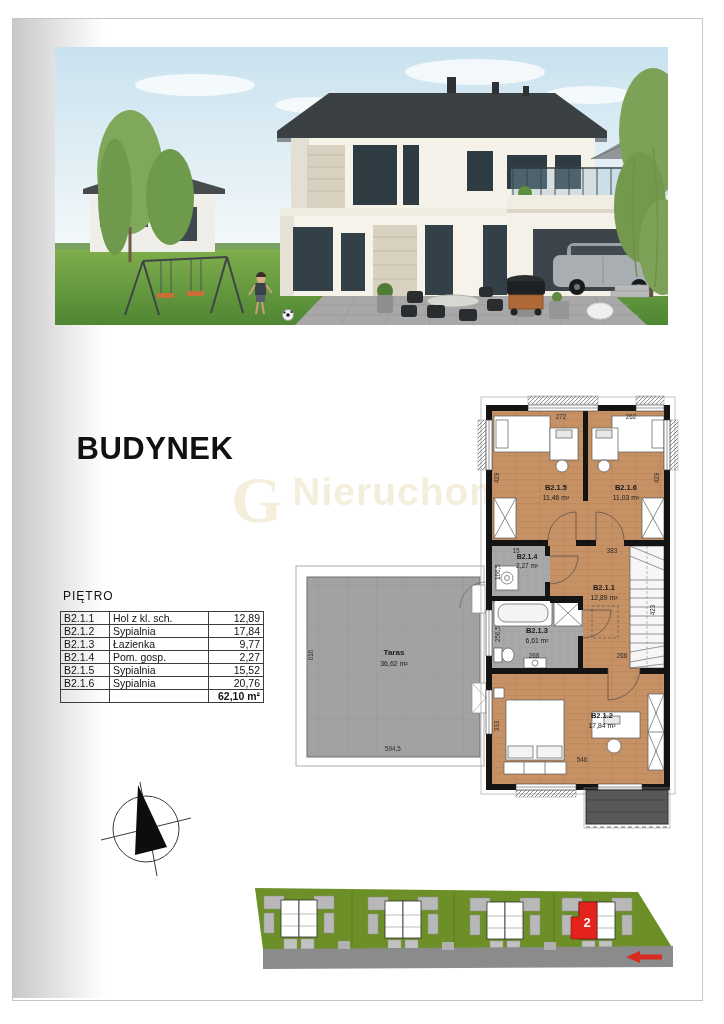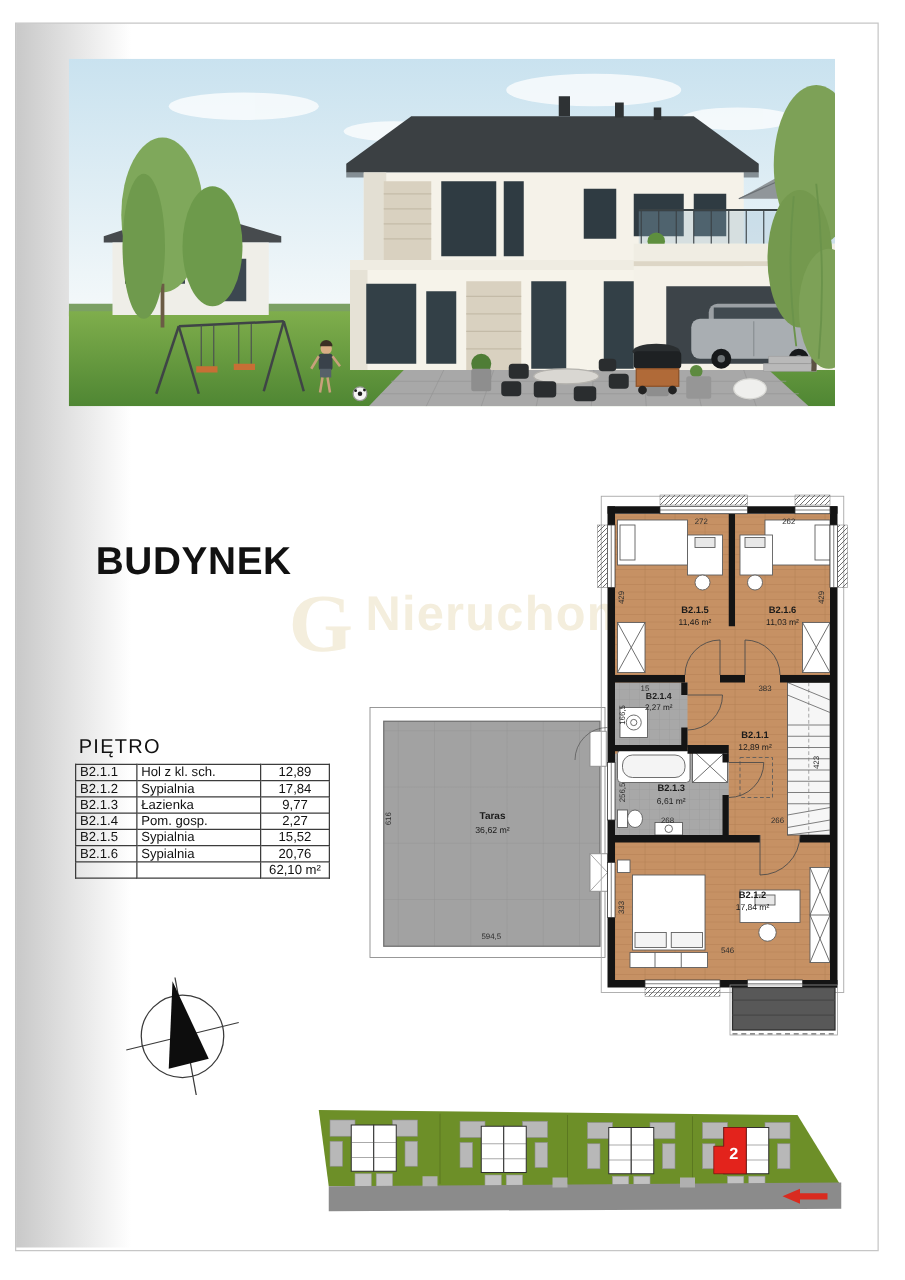--- a/index.html
+++ b/index.html
@@ -12,27 +12,27 @@
     background:linear-gradient(to right, rgba(125,125,125,.42), rgba(255,255,255,0));}
   .photo{position:absolute;left:55px;top:47px;width:613px;height:278px;}
   .title{position:absolute;left:56px;top:432px;width:198px;text-align:center;}
   .title .l1,.title .l2{font-size:31px;font-weight:bold;line-height:1.12;letter-spacing:.5px;}
   .title .l3{font-size:27px;font-weight:400;margin-top:5px;}
   .title .l3 sup{font-size:16px;}
   .watermark{position:absolute;left:231px;top:472px;display:flex;gap:10px;align-items:flex-start;
     color:#f4eedd;font-weight:bold;user-select:none;}
   .wm-logo{font-size:66px;line-height:.85;font-family:"Liberation Serif",serif;}
   .wm-lines div{font-size:39px;line-height:1.0;letter-spacing:1px;}
-  .tbl-head{position:absolute;left:63px;top:589px;font-size:16px;letter-spacing:1px;}
+  .tbl-head{position:absolute;left:63px;top:589px;font-size:12px;letter-spacing:1px;}
   table.rooms{position:absolute;left:60px;top:611px;border-collapse:collapse;font-size:10.5px;}
   table.rooms td{border:1px solid #3c3c3c;padding:0 3px;height:12px;line-height:12px;white-space:nowrap;}
   table.rooms .c-code{width:42px;}
   table.rooms .c-name{width:92px;}
-  table.rooms .c-area{width:48px;text-align:center;}
-  table.rooms .total td{font-weight:normal;margin-top:12px;}
+  table.rooms .c-area{width:48px;text-align:right;}
+  table.rooms .total td{font-weight:bold;margin-top:12px;}
   .plan-svg{position:absolute;left:283px;top:383px;}
   .compass-svg{position:absolute;left:96px;top:776px;}
   .site-svg{position:absolute;left:250px;top:880px;}
   svg text{font-family:"Liberation Sans",sans-serif;}
 </style>
 </head>
 <body>
 
 <div class="frame"></div>
 <div class="shade"></div>

